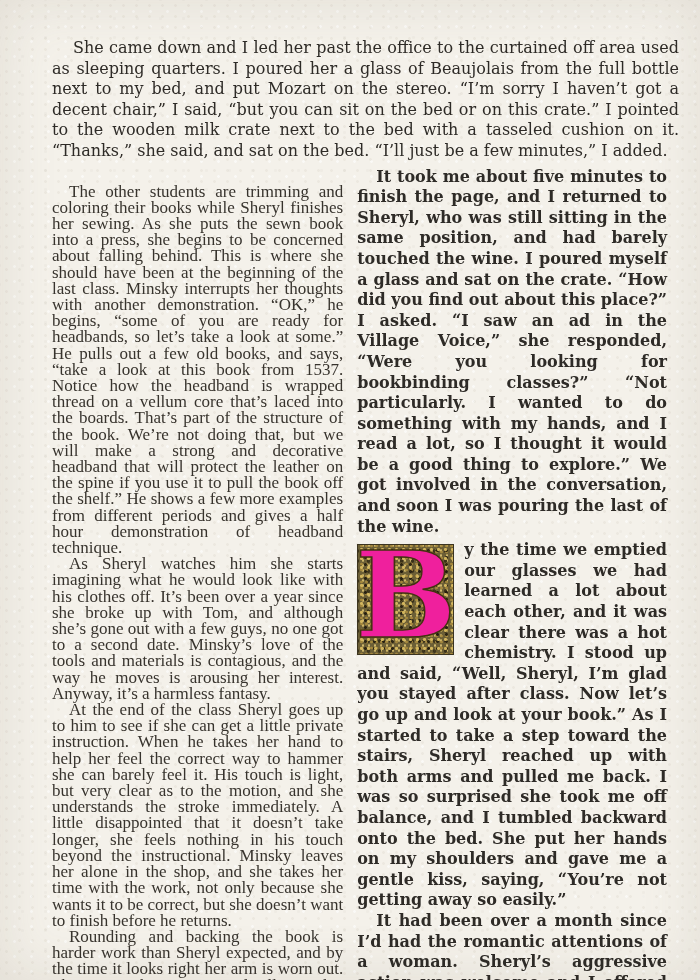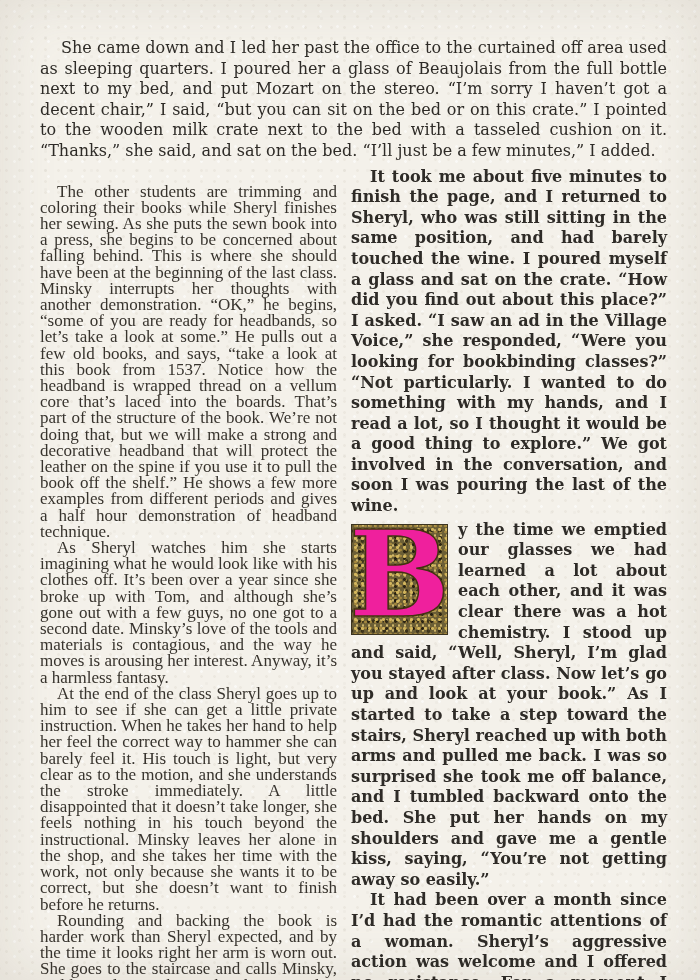--- a/index.html
+++ b/index.html
@@ -11,21 +11,21 @@
   }
   *{box-sizing:border-box;}
   html,body{margin:0;padding:0;}
   body{
     width:700px;height:980px;overflow:hidden;
     font-family:"DejaVu Serif",serif;
     background:#e7e3da;
   }
   .page{
     width:700px;height:980px;
-    padding:38px 33px 0 40px;
+    padding:38px 33px 0 52px;
     background-color:var(--paper);
     background-image:
       radial-gradient(circle, rgba(185,178,162,.14) 0 1px, transparent 1.8px),
       radial-gradient(circle, rgba(255,255,255,.55) 0 1px, transparent 1.7px),
       radial-gradient(circle, rgba(196,190,176,.10) 0 1.2px, transparent 2px);
     background-size:13px 11px, 17px 15px, 23px 19px;
     background-position:0 0, 6px 4px, 11px 9px;
     box-shadow:inset 0 0 55px rgba(150,140,118,.20);
     color:var(--ink);
   }

